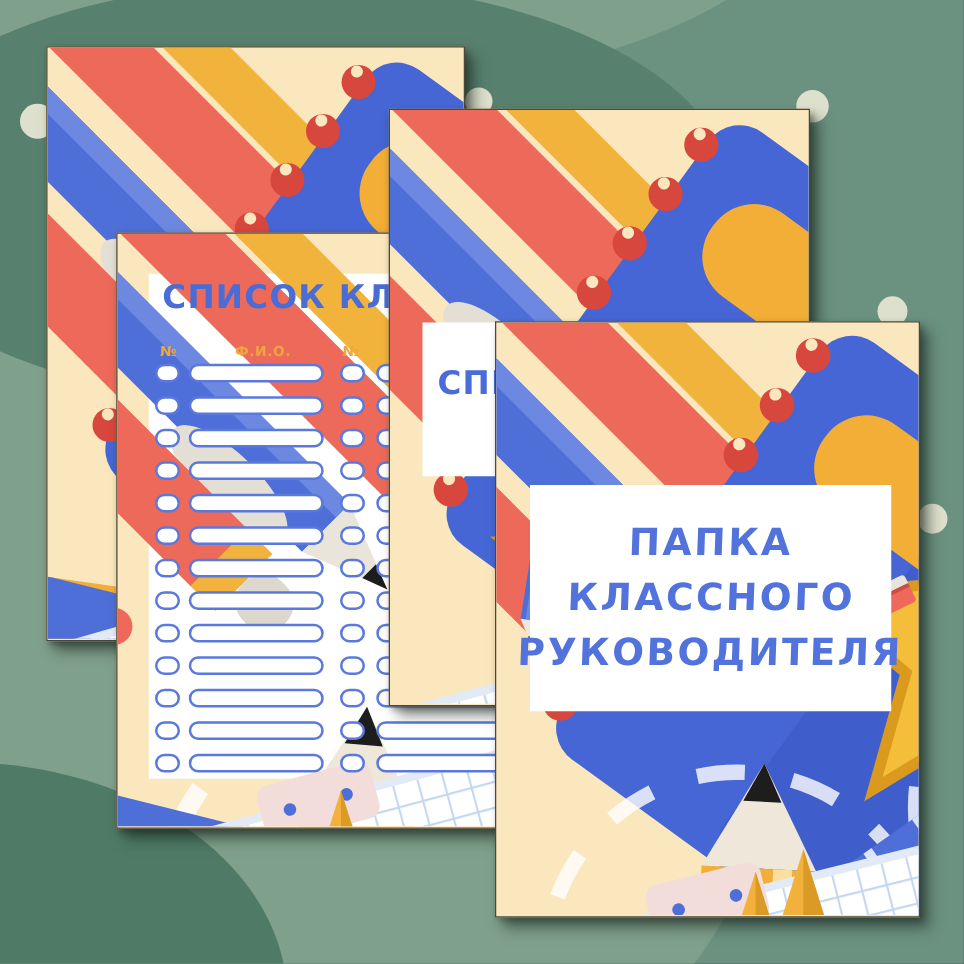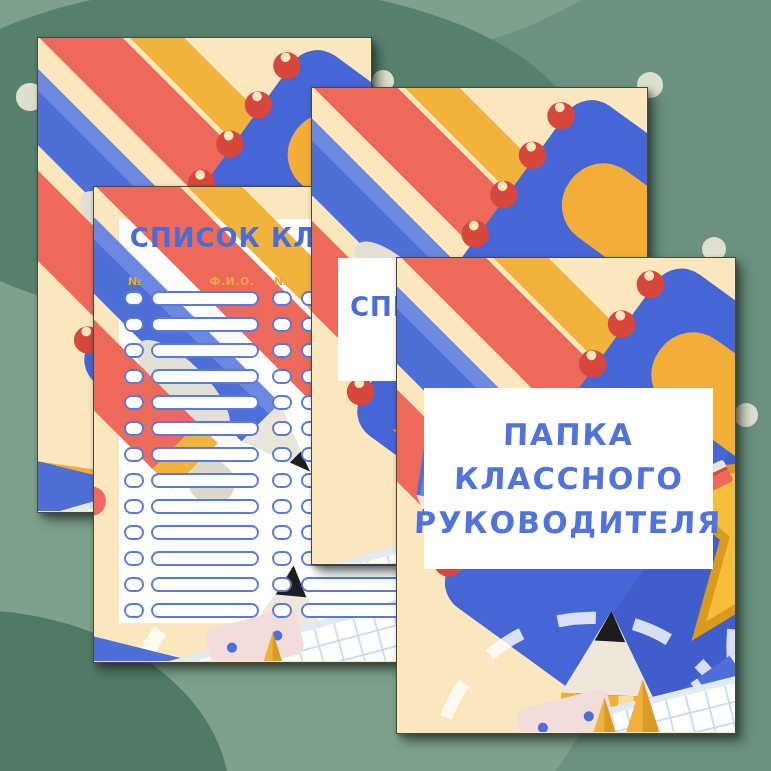--- a/index.html
+++ b/index.html
@@ -248,21 +248,21 @@
       <use href="#s-graph" transform="translate(-18,412) rotate(-15)"></use>
       <use href="#s-divcircle" transform="translate(88,440)"></use>
       <use href="#s-cone" transform="translate(92,448) scale(0.55)"></use>
       <use href="#s-mathbook" transform="translate(124,448) rotate(-4)"></use>
       <use href="#s-ruler-o" transform="translate(218,458) rotate(18)"></use>
       <use href="#s-pencil-sm" transform="translate(252,456) rotate(40) scale(0.8)"></use>
       <use href="#s-duck" transform="translate(276,460) rotate(-12) scale(0.8)"></use>
     </svg>
     <div class="list-title">СПИСОК КЛАССА</div>
     <div class="hdr" style="left:34px;">№</div>
-    <div class="hdr" style="left:80px;width:116px;text-align:center;">Ф.И.О.</div>
+    <div class="hdr" style="left:94px;width:116px;">Ф.И.О.</div>
     <div class="hdr" style="left:180px;">№</div>
     <div class="rows">
         <div class="lrow">
           <span class="cell cs"></span>
           <span class="cell cl g1"></span>
           <span class="cell cs g2"></span>
           <span class="cell cl g3"></span>
         </div>
         <div class="lrow">
           <span class="cell cs"></span>

